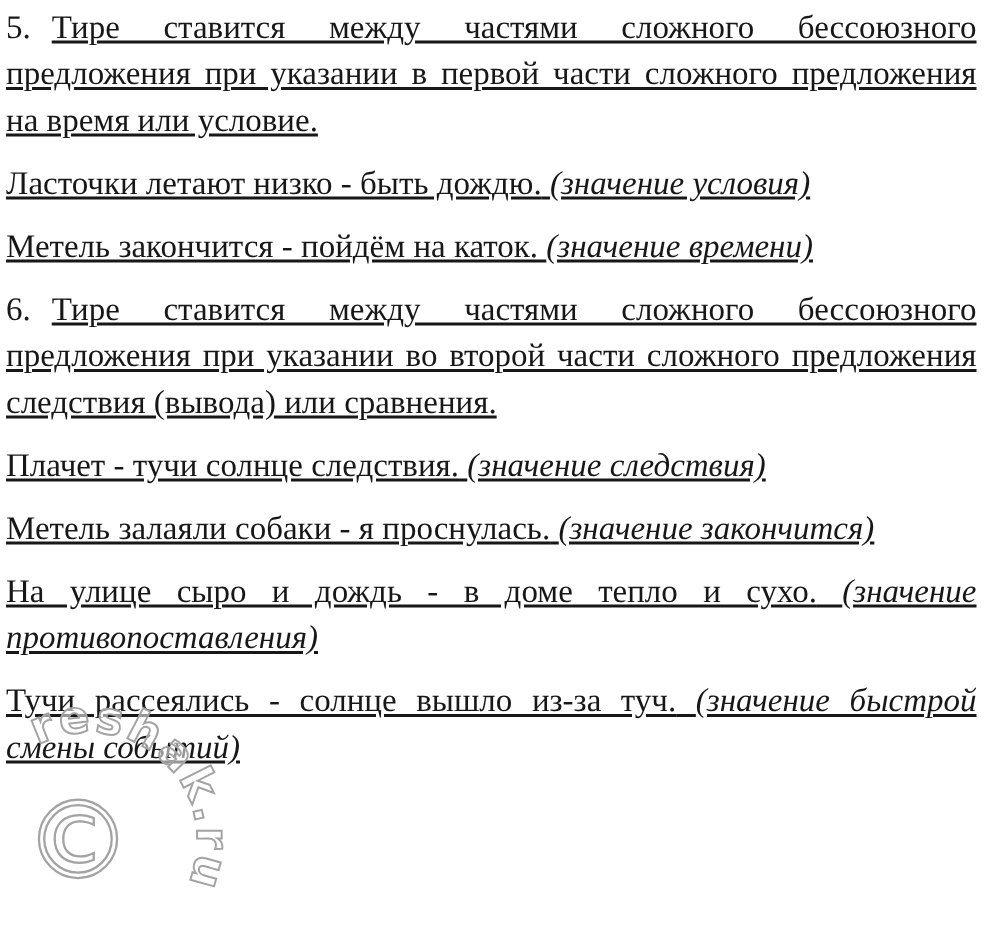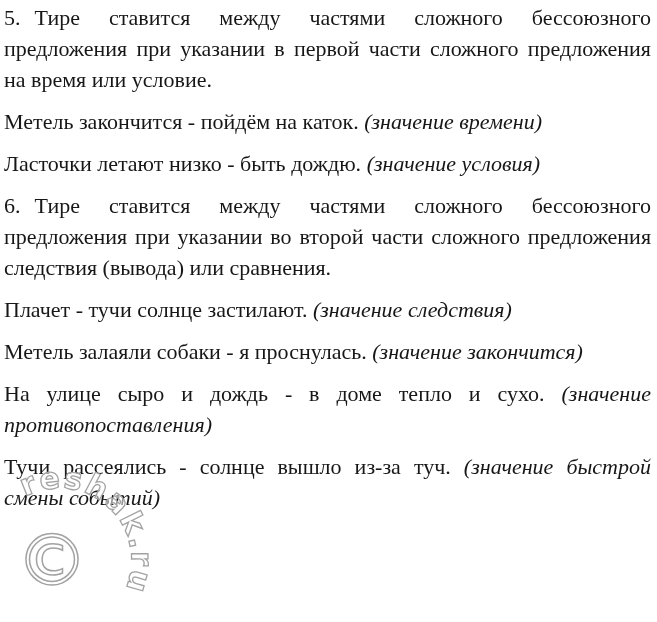--- a/index.html
+++ b/index.html
@@ -18,20 +18,21 @@
   .doc {
     position: relative;
     z-index: 1;
     padding: 2px 6px 0 4px;
   }
   p {
     margin: 0 0 11px 0;
     font-size: 22px;
     line-height: 31px;
     text-align: justify;
+    text-decoration: underline;
   }
   .rule-number {
     display: inline-block;
     margin-right: 14px;
   }
   .meaning {
     font-style: italic;
   }
   .watermark {
     position: absolute;
@@ -58,27 +59,27 @@
     stroke-width: 1.5px;
   }
 </style>
 </head>
 <body>
 
 <div class="doc">
 
   <p class="rule"><span class="rule-number">5.</span><span>Тире ставится между частями сложного бессоюзного предложения при указании в первой части сложного предложения на время или условие.</span></p>
 
+  <p class="example"><span class="sentence">Ласточки летают низко - быть дождю.</span> <span class="meaning">(значение условия)</span></p>
+
   <p class="example"><span class="sentence">Метель закончится - пойдём на каток.</span> <span class="meaning">(значение времени)</span></p>
-
-  <p class="example"><span class="sentence">Ласточки летают низко - быть дождю.</span> <span class="meaning">(значение условия)</span></p>
 
   <p class="rule"><span class="rule-number">6.</span><span>Тире ставится между частями сложного бессоюзного предложения при указании во второй части сложного предложения следствия (вывода) или сравнения.</span></p>
 
-  <p class="example"><span class="sentence">Плачет - тучи солнце застилают.</span> <span class="meaning">(значение следствия)</span></p>
+  <p class="example"><span class="sentence">Плачет - тучи солнце следствия.</span> <span class="meaning">(значение следствия)</span></p>
 
   <p class="example"><span class="sentence">Метель залаяли собаки - я проснулась.</span> <span class="meaning">(значение закончится)</span></p>
 
 
   <p class="example"><span class="sentence">На улице сыро и дождь - в доме тепло и сухо.</span> <span class="meaning">(значение противопоставления)</span></p>
 
   <p class="example"><span class="sentence">Тучи рассеялись - солнце вышло из-за туч.</span> <span class="meaning">(значение быстрой смены событий)</span></p>
 
 </div>
 

